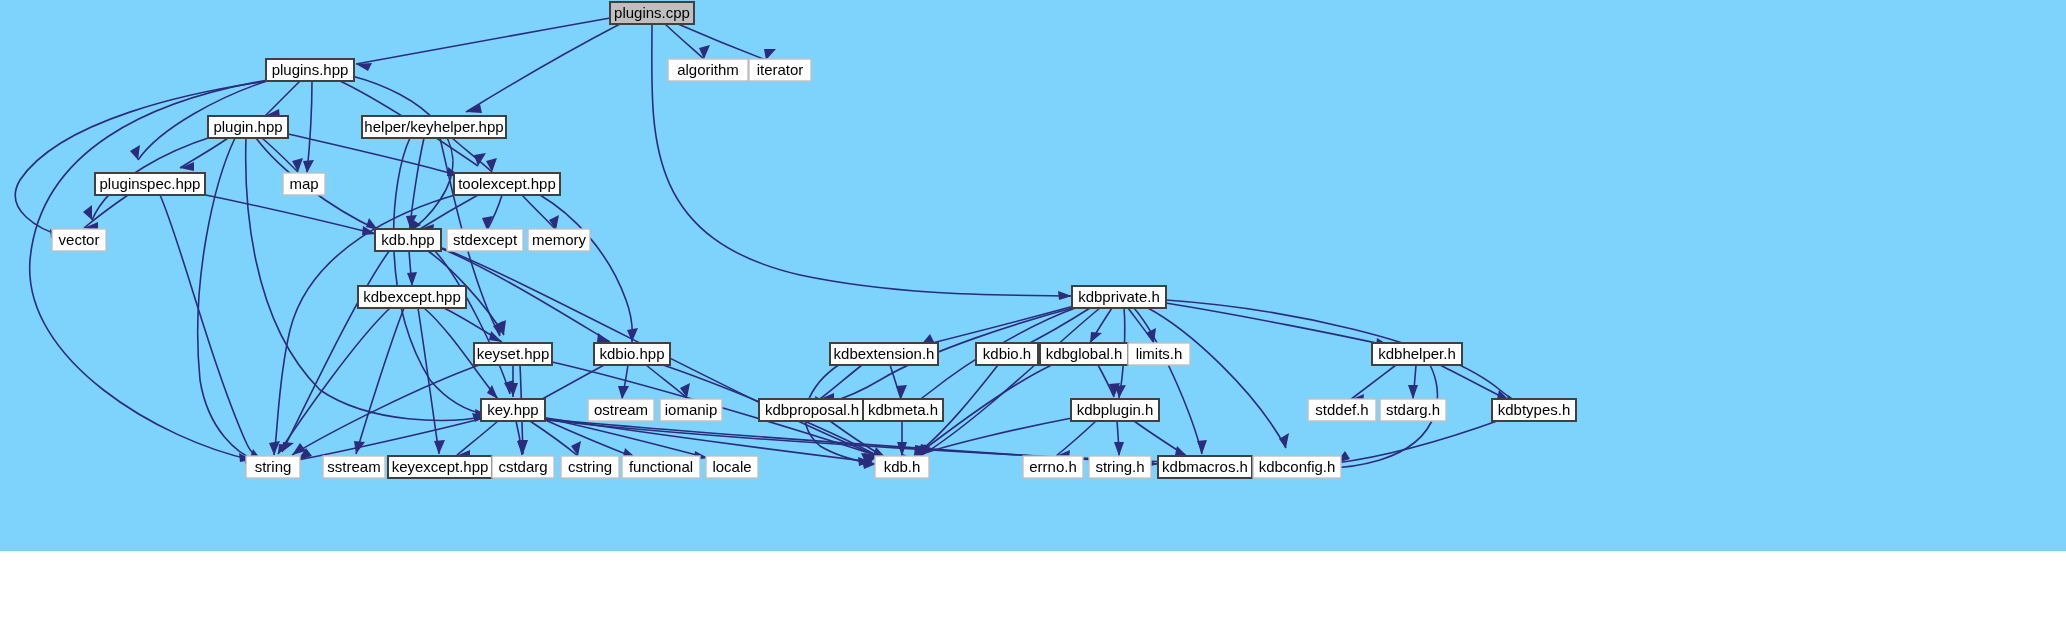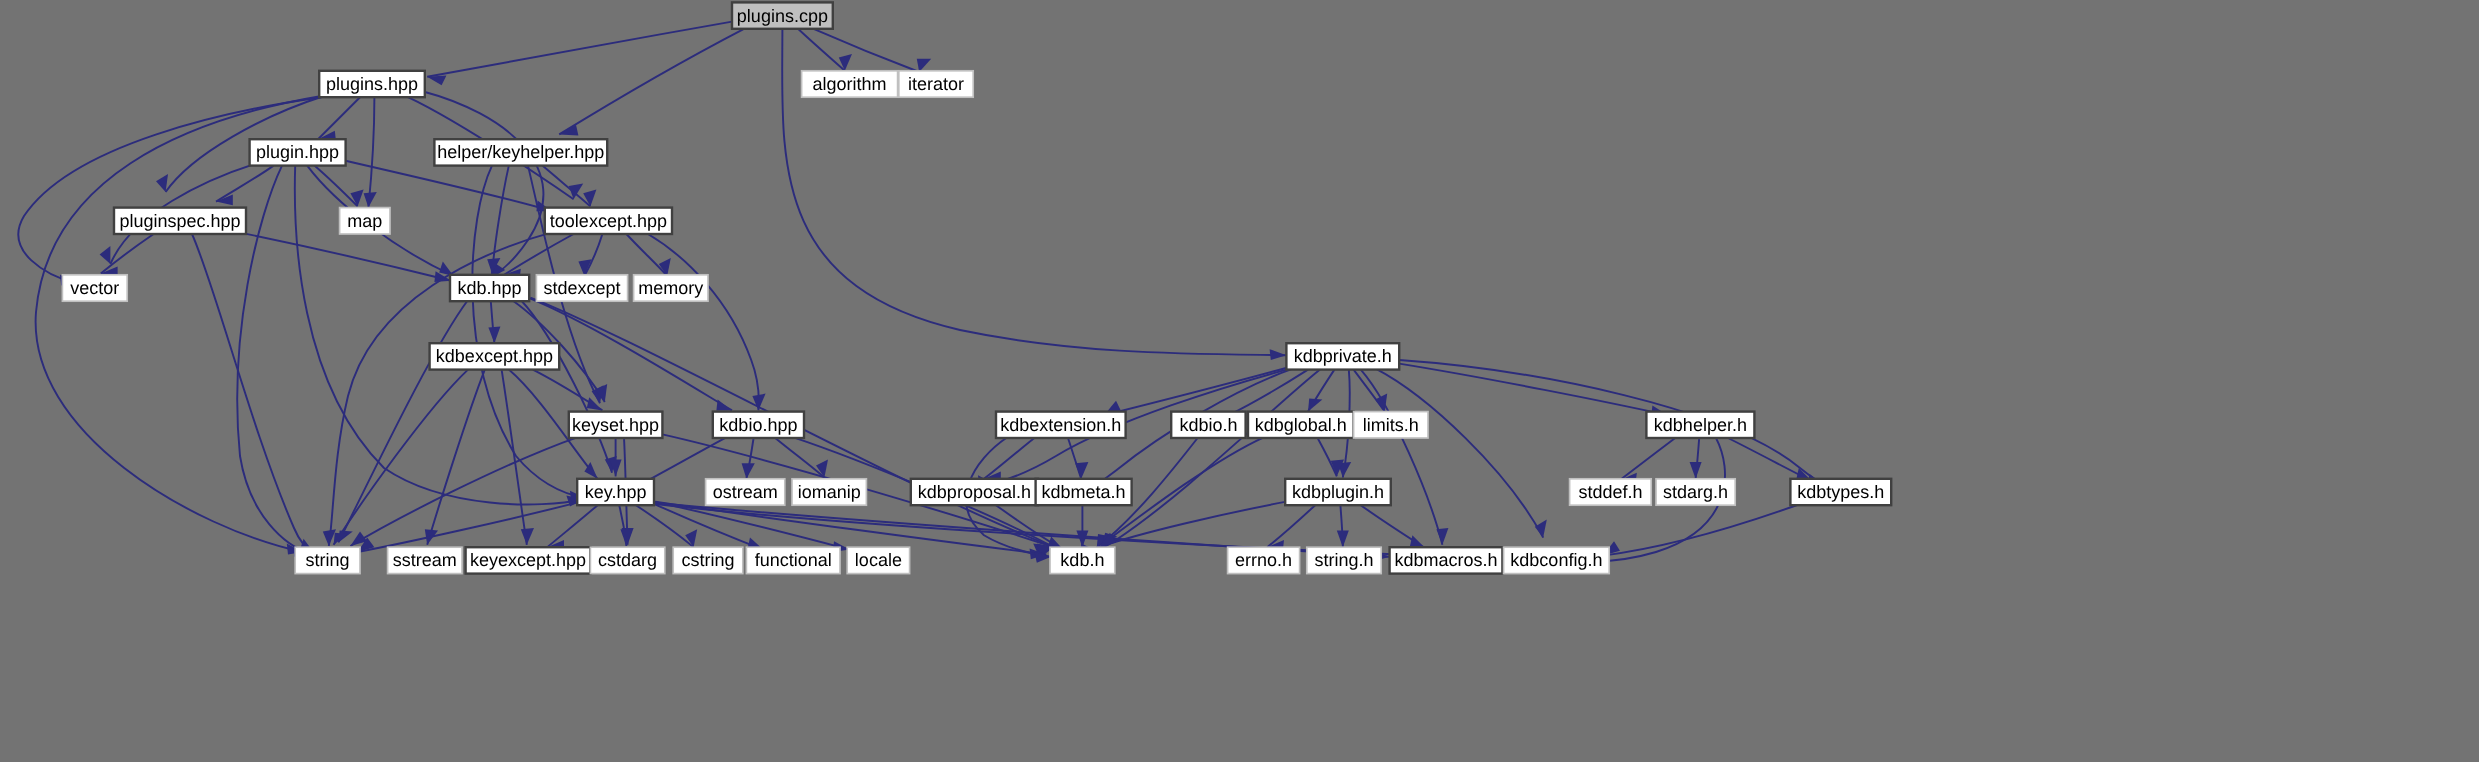--- a/index.html
+++ b/index.html
@@ -3,22 +3,22 @@
 <meta charset="utf-8">
 <style>
   html, body {
     margin: 0;
     padding: 0;
     background: #ffffff;
   }
   #graph-root {
     position: relative;
     width: 2066px;
-    height: 635px;
-    background: #737373;
+    height: 551px;
+    background: #7dd3fc;
     font-family: "Liberation Sans", sans-serif;
   }
   svg.graph-canvas {
     position: absolute;
     top: 0; left: 0;
     width: 2066px;
     height: 635px;
     overflow: visible;
   }
   .node-rect-root {

